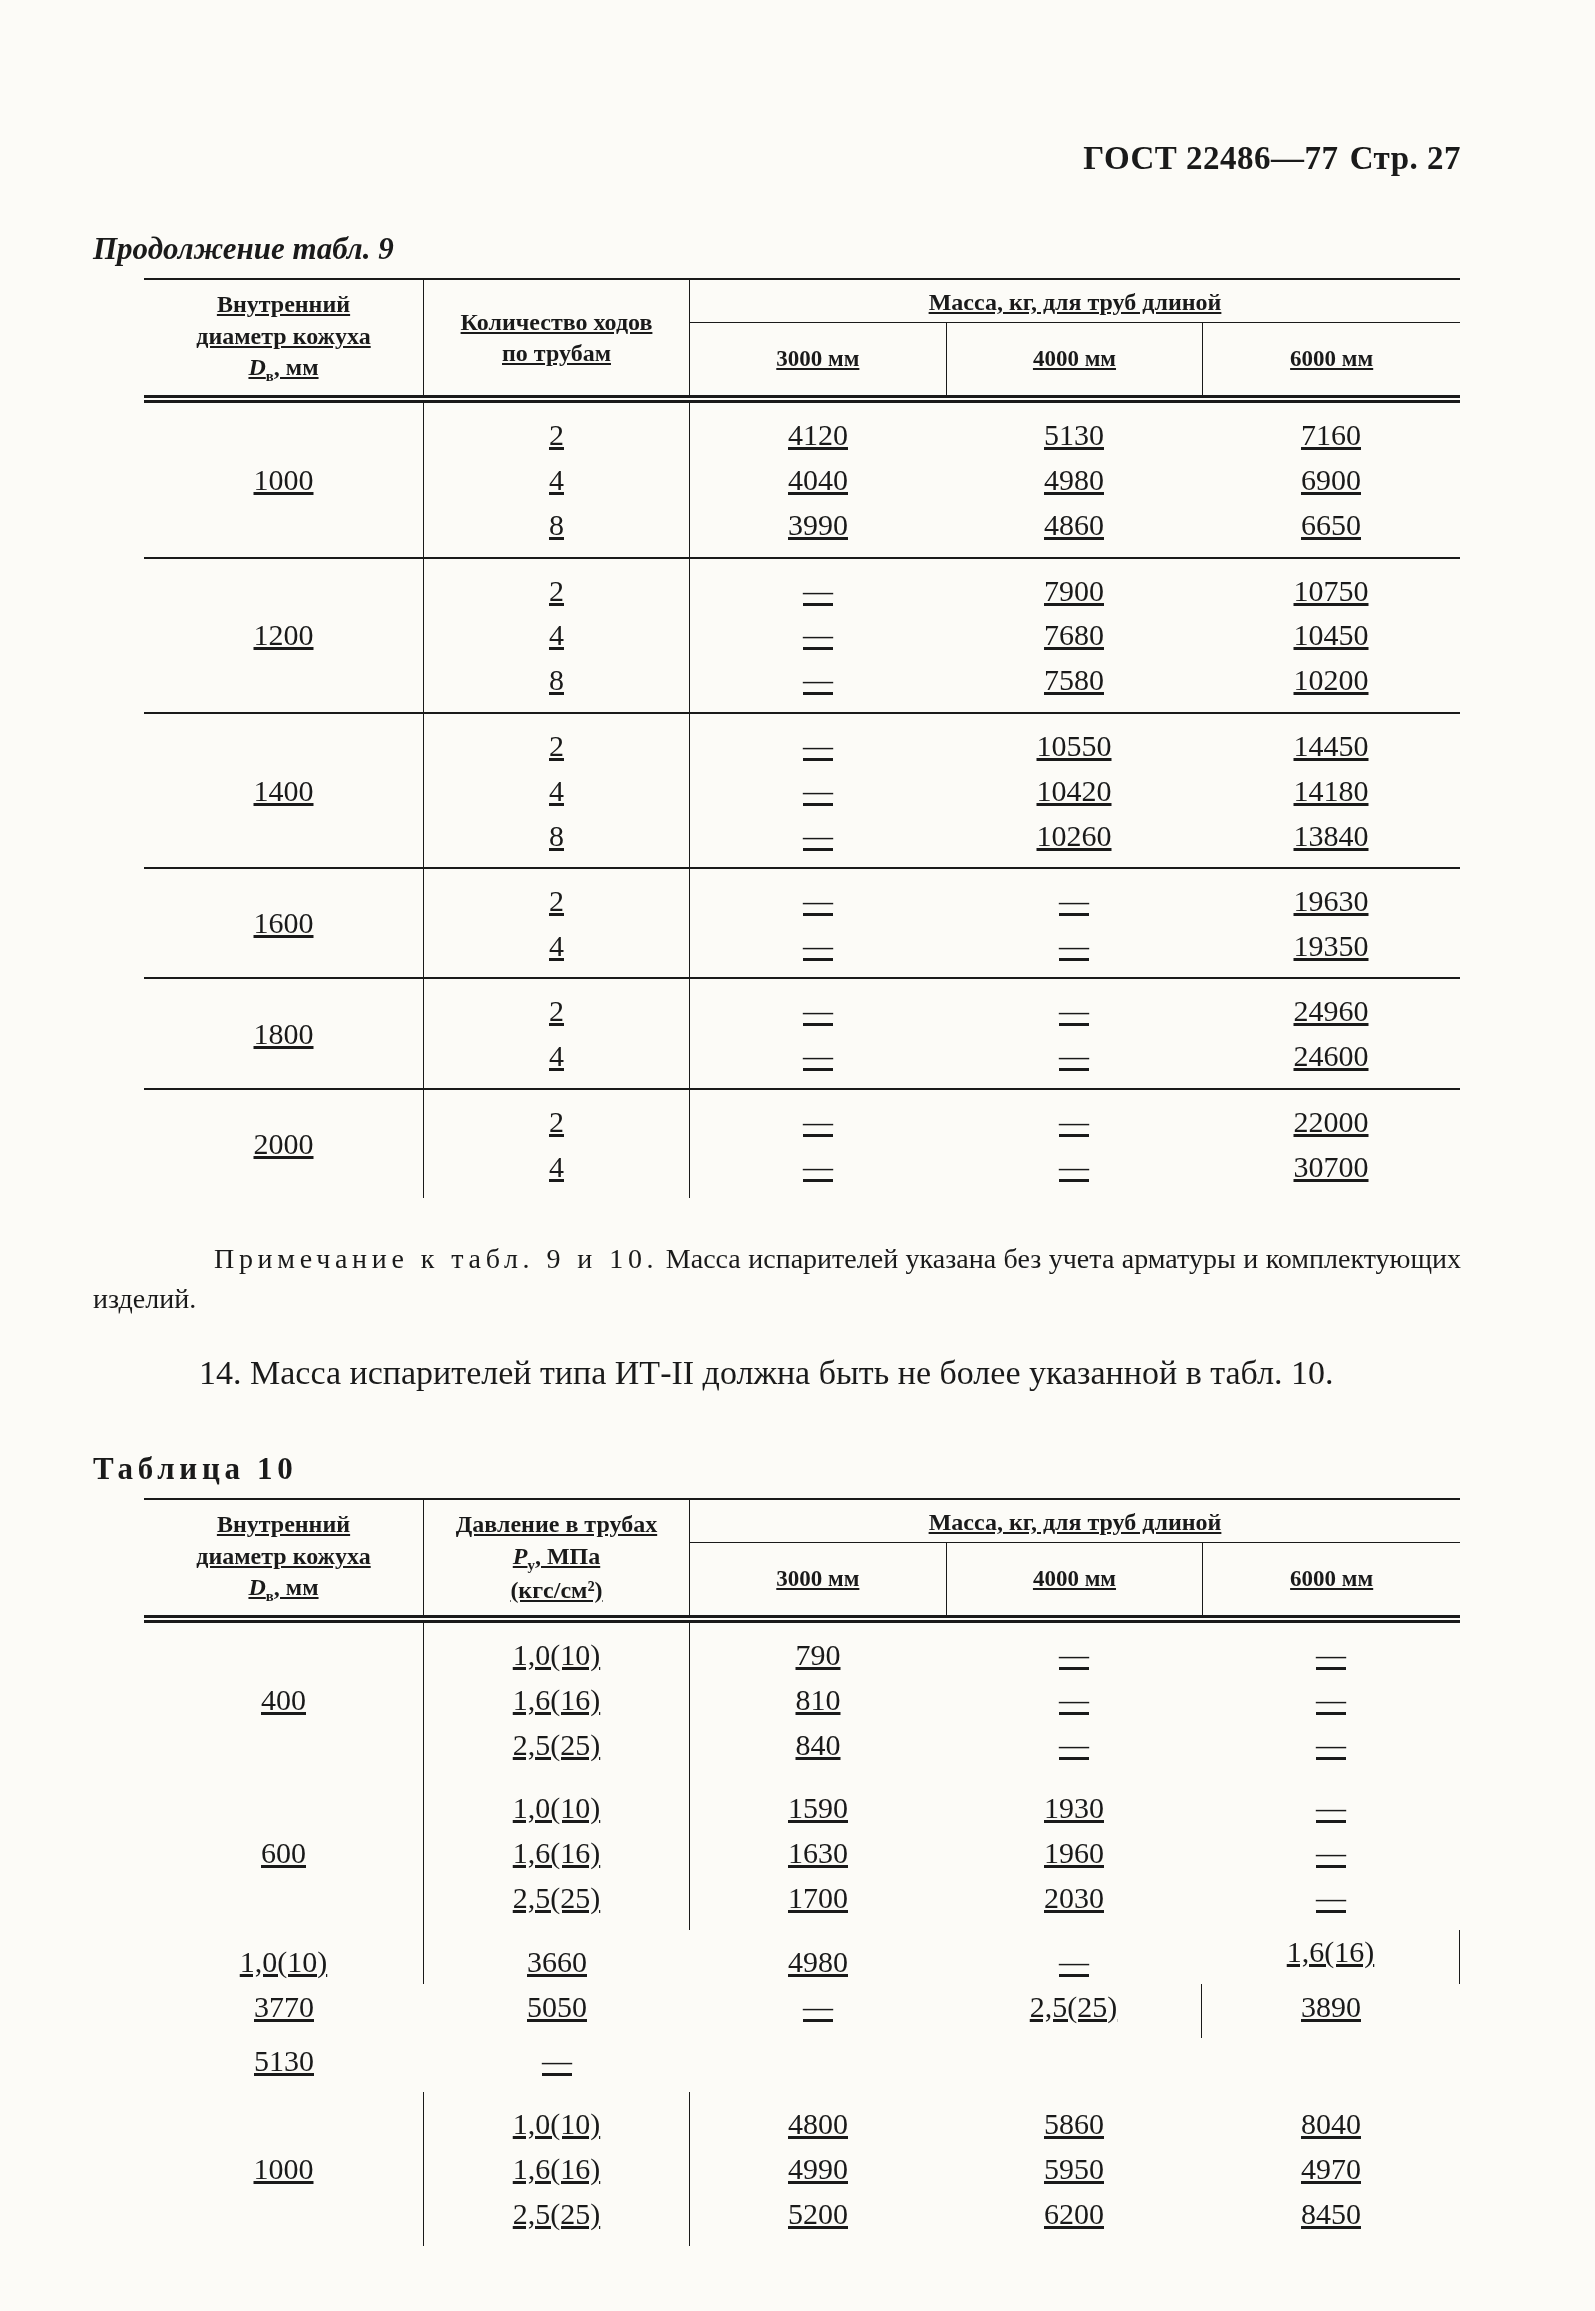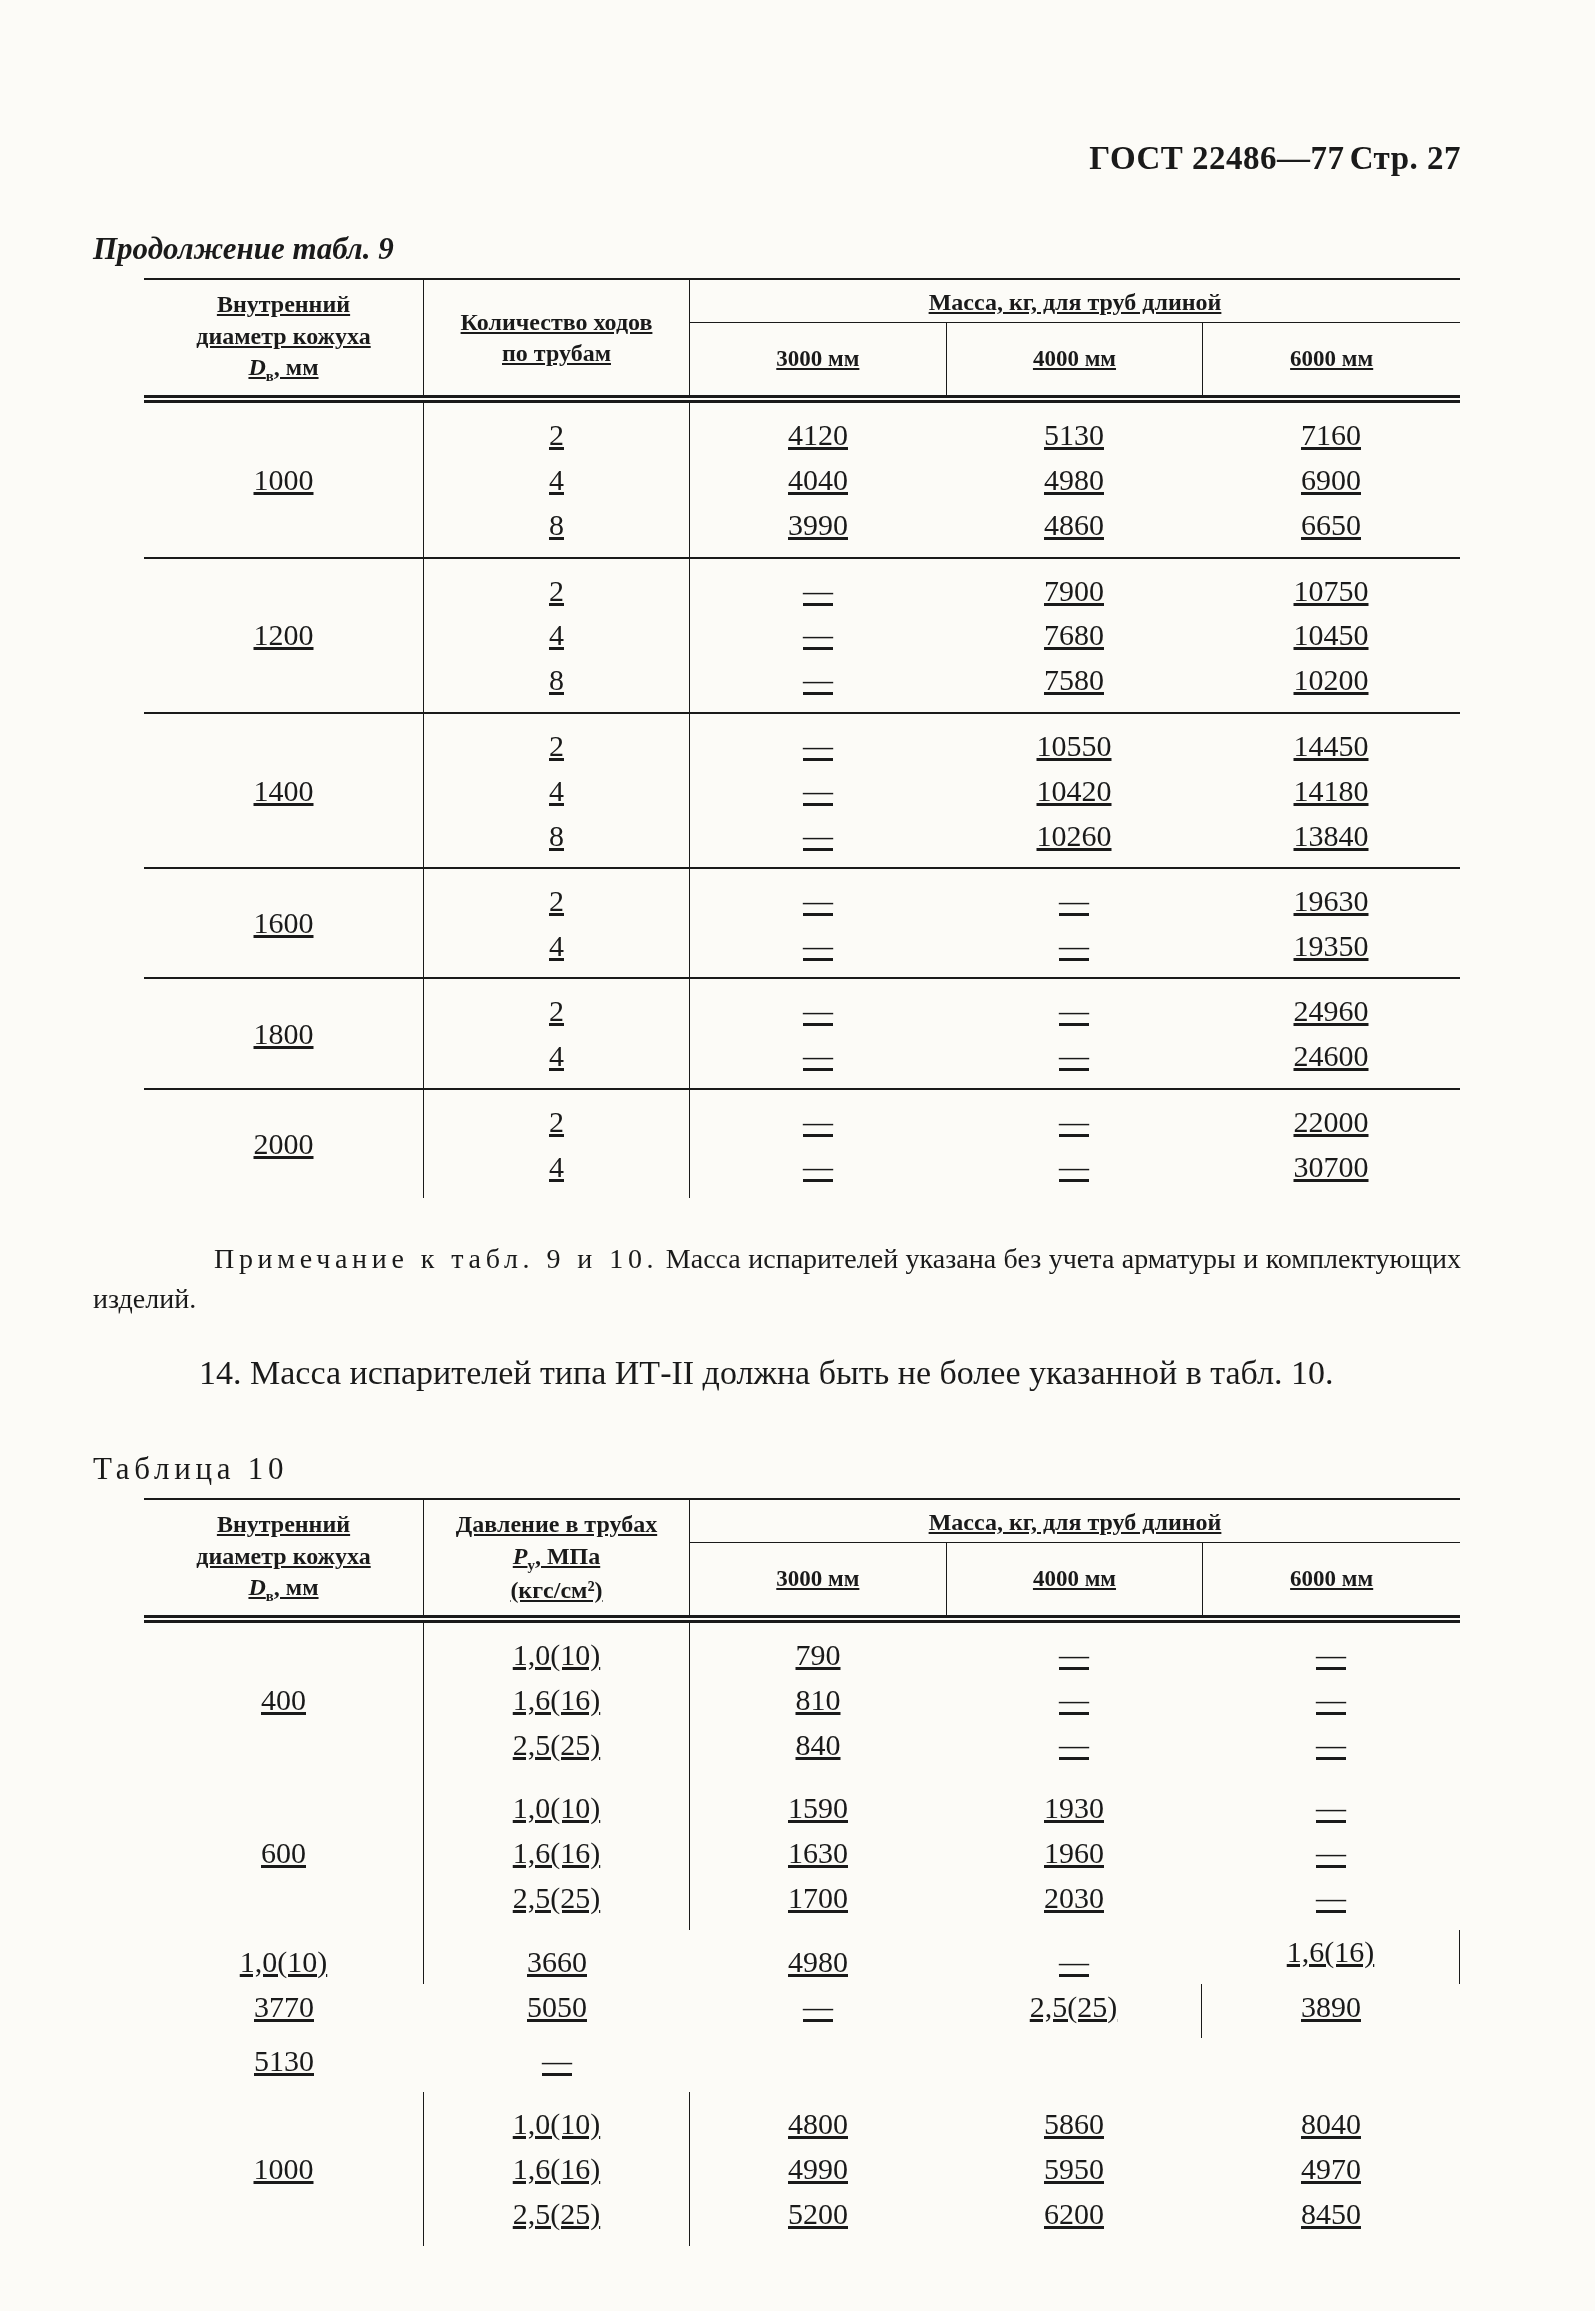--- a/index.html
+++ b/index.html
@@ -13,32 +13,32 @@
     padding:140px 135px 0 93px;
     overflow:hidden;
   }
   
   .page-header {
     text-align:right;
     font-weight:bold;
     font-size:33px;
     letter-spacing:0.5px;
   }
-  .page-header .page-number { margin-left:5px; }
+  .page-header .page-number { margin-left:11px; }
 
   
   .tbl-caption {
     text-align:left;
     font-size:31px;
     font-weight:bold;
     margin-top:54px;
     margin-bottom:11.2px;
   }
   .tbl-caption.italic { font-style:italic; }
-  .tbl-caption.spaced { font-style:normal; letter-spacing:4.7px; font-weight:normal; }
+  .tbl-caption.spaced { font-style:normal; letter-spacing:4.7px; font-weight:bold; }
 
   
   .gtable {
     margin-left:51px;
     width:1316px;
     border-top:2.8px solid #1a1a1a;
     text-decoration:underline;
   }
   .thead {
     display:grid;

